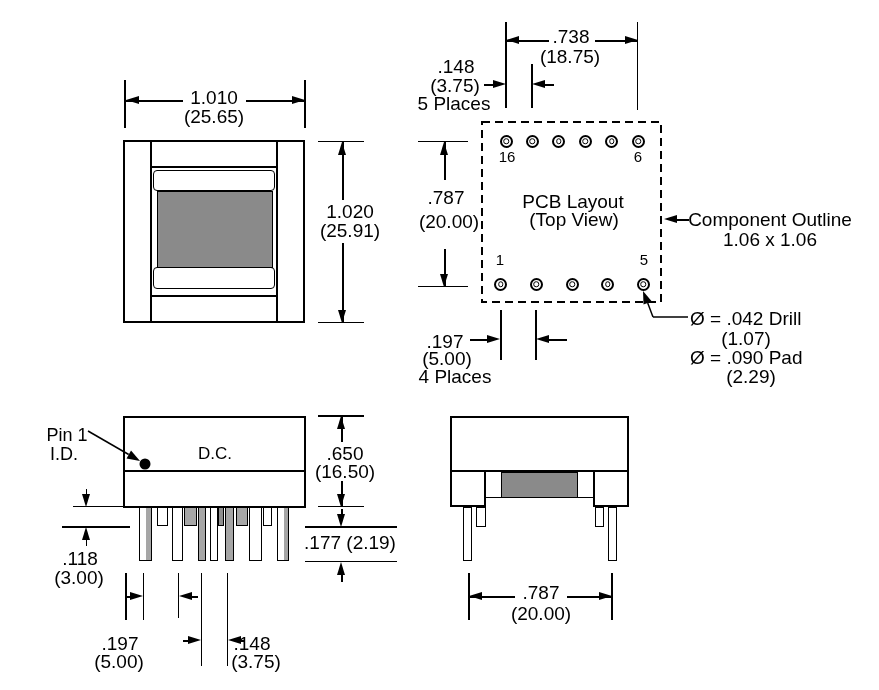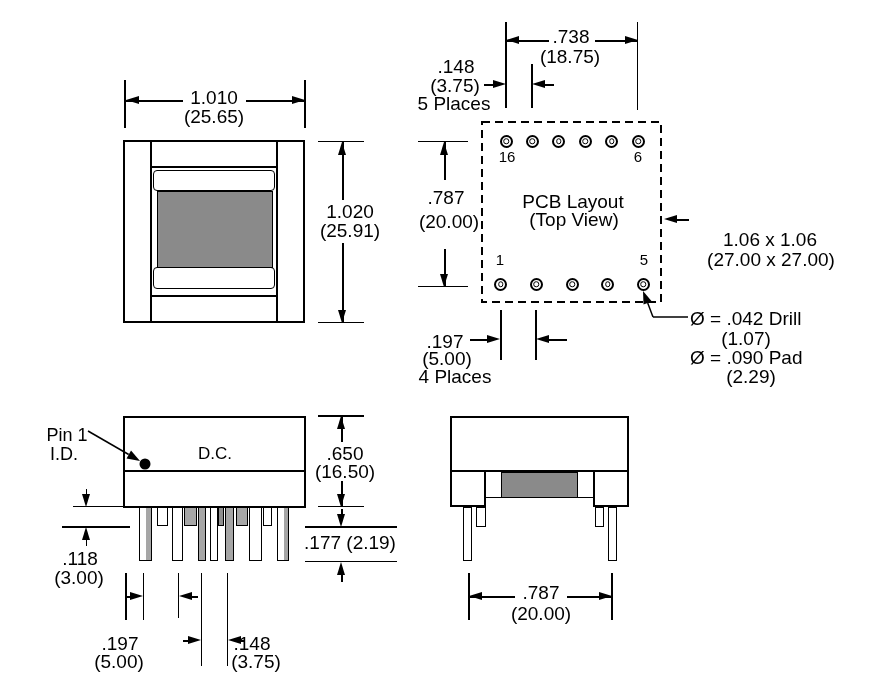--- a/index.html
+++ b/index.html
@@ -61,22 +61,22 @@
   <div class="t" style="left:570px;top:56px;">(18.75)</div>
   <div class="t" style="left:456px;top:66px;">.148</div>
   <div class="t" style="left:455px;top:85px;">(3.75)</div>
   <div class="t" style="left:454px;top:103px;">5 Places</div>
   <div class="t" style="left:446px;top:197px;">.787</div>
   <div class="t" style="left:449px;top:221px;">(20.00)</div>
   <div class="t" style="left:445px;top:341px;">.197</div>
   <div class="t" style="left:447px;top:358px;">(5.00)</div>
   <div class="t" style="left:455px;top:376px;">4 Places</div>
 
+  <div class="t" style="left:770px;top:219px;">Component Outline</div>
   <div class="t" style="left:770px;top:239px;">1.06 x 1.06</div>
-  <div class="t" style="left:771px;top:259px;">(27.00 x 27.00)</div>
   <div class="t la" style="left:690px;top:318px;">Ø = .042 Drill</div>
   <div class="t" style="left:746px;top:338px;">(1.07)</div>
   <div class="t la" style="left:690px;top:357px;">Ø = .090 Pad</div>
   <div class="t" style="left:751px;top:376px;">(2.29)</div>
 
   <svg style="left:635px;top:285px;" width="60" height="40">
     <line x1="53" y1="32" x2="18" y2="32" stroke="#000" stroke-width="1.5"></line>
     <line x1="18" y1="32" x2="12.7" y2="18" stroke="#000" stroke-width="1.5"></line>
     <polygon points="8,6 16.9,16.4 8.5,19.6" fill="#000"></polygon>
   </svg>

